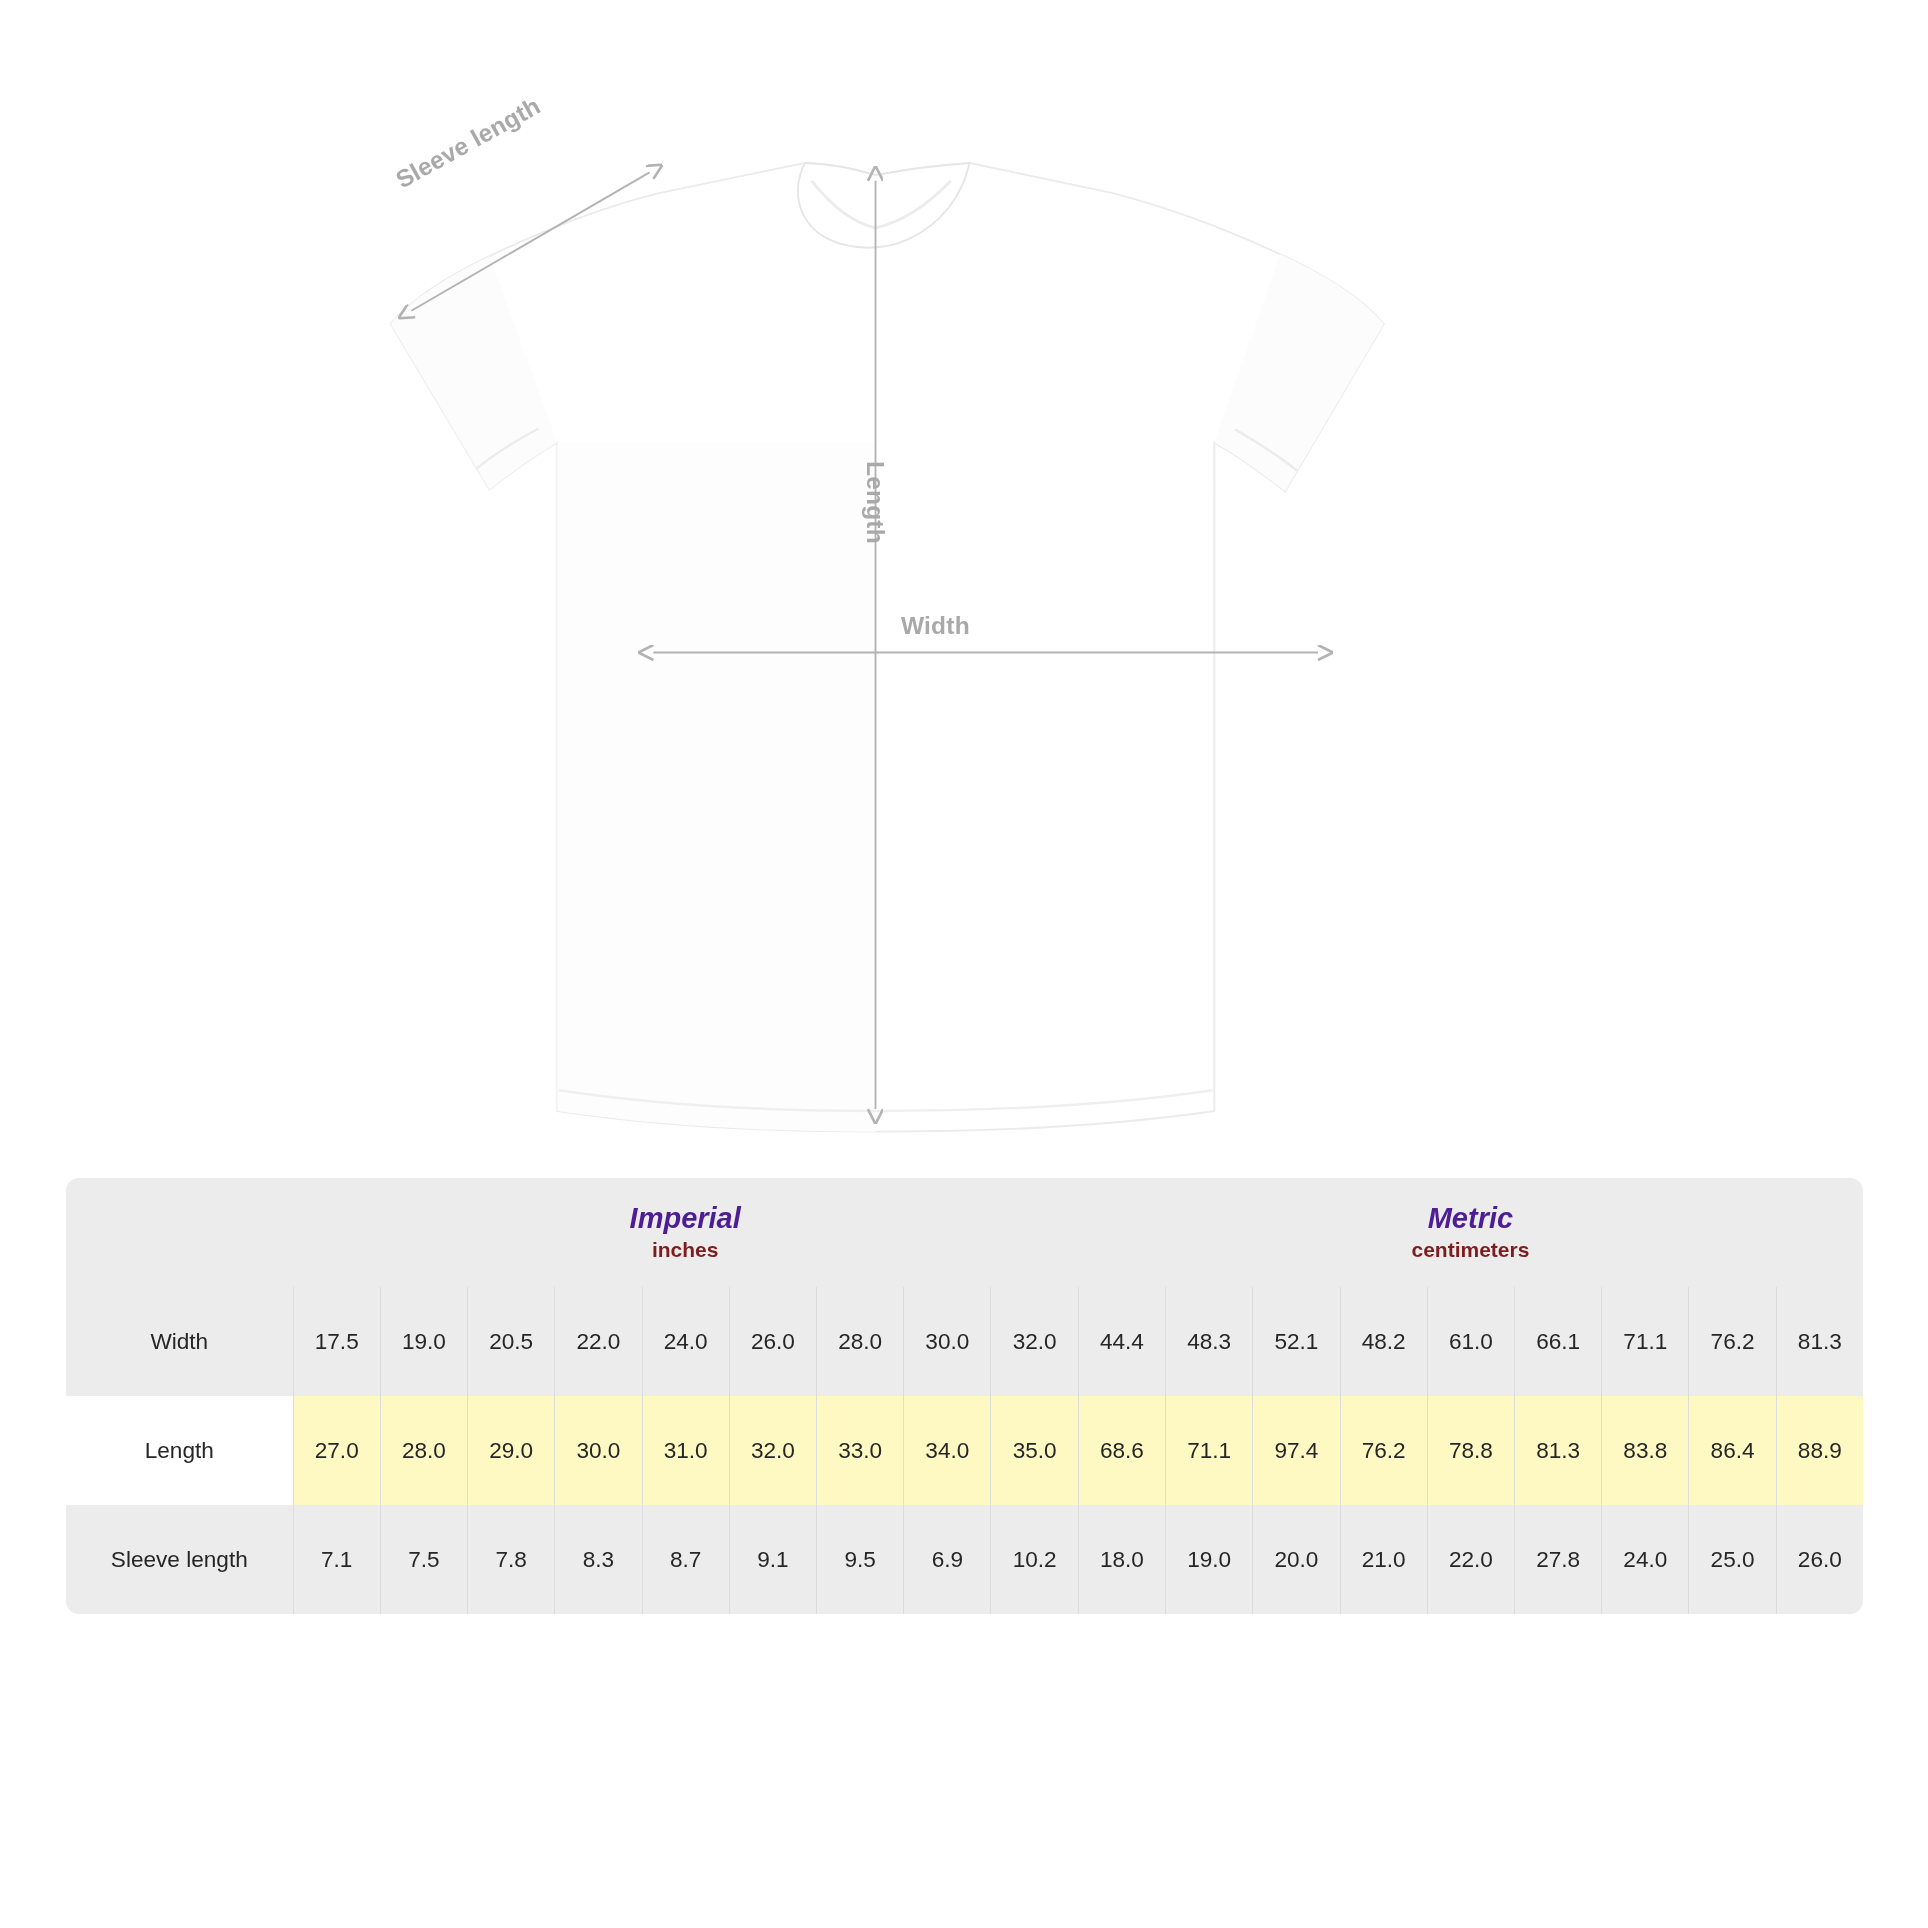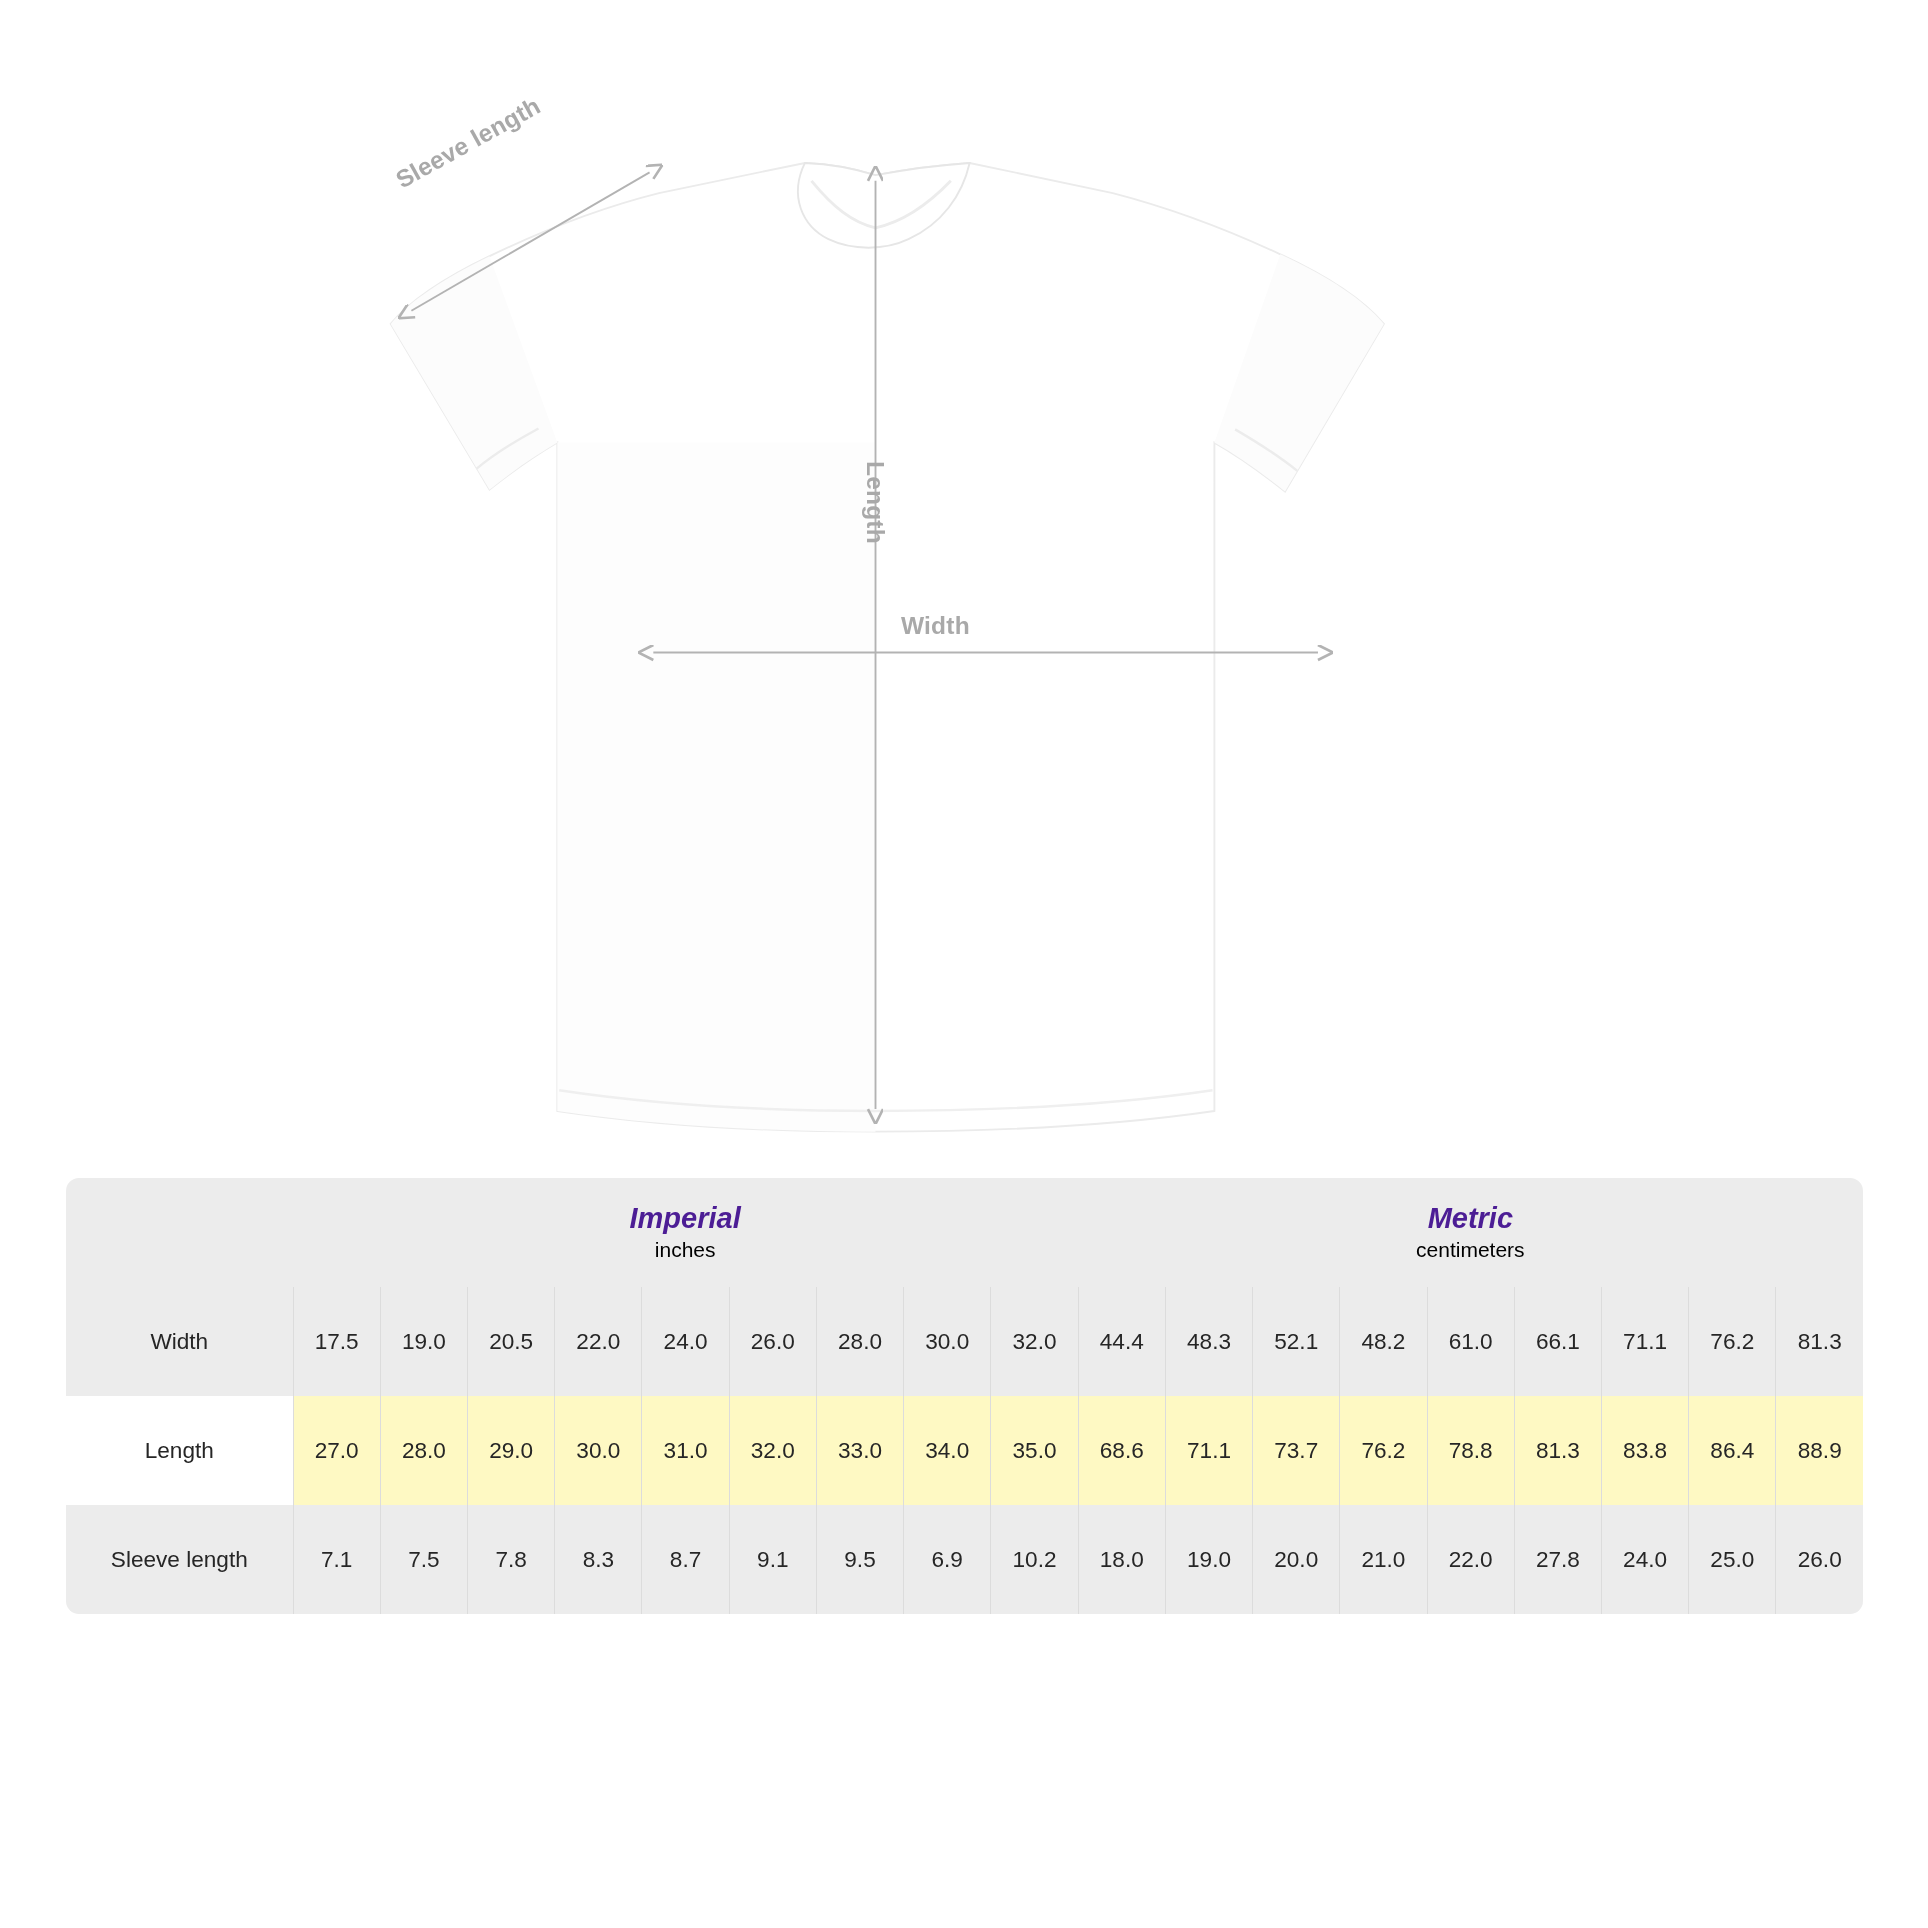--- a/index.html
+++ b/index.html
@@ -105,23 +105,23 @@
   }
   .unit-title {
     font-size: 29px;
     font-style: italic;
     font-weight: bold;
     color: #4c1d95;
     line-height: 1.15;
   }
   .unit-sub {
     font-size: 21px;
-    color: #000000;
+    color: #7f1d1d;
     font-style: normal;
-    font-weight: normal;
+    font-weight: bold;
     line-height: 1.3;
     text-align: center;
   }
   .corner-cell {
     background: #ececec;
   }
   .tl-round { border-top-left-radius: 13px; }
   .tr-round { border-top-right-radius: 13px; }
   .bl-round { border-bottom-left-radius: 13px; }
   .br-round { border-bottom-right-radius: 13px; }
@@ -258,21 +258,21 @@
           <td class="vline">28.0</td>
           <td class="vline">29.0</td>
           <td class="vline">30.0</td>
           <td class="vline">31.0</td>
           <td class="vline">32.0</td>
           <td class="vline">33.0</td>
           <td class="vline">34.0</td>
           <td class="vline">35.0</td>
           <td class="vline">68.6</td>
           <td class="vline">71.1</td>
-          <td class="vline">73.7</td>
+          <td class="vline">97.4</td>
           <td class="vline">76.2</td>
           <td class="vline">78.8</td>
           <td class="vline">81.3</td>
           <td class="vline">83.8</td>
           <td class="vline">86.4</td>
           <td class="vline">88.9</td>
         </tr>
 
         <tr class="row-shade">
           <td class="row-label bl-round">Sleeve length</td>

